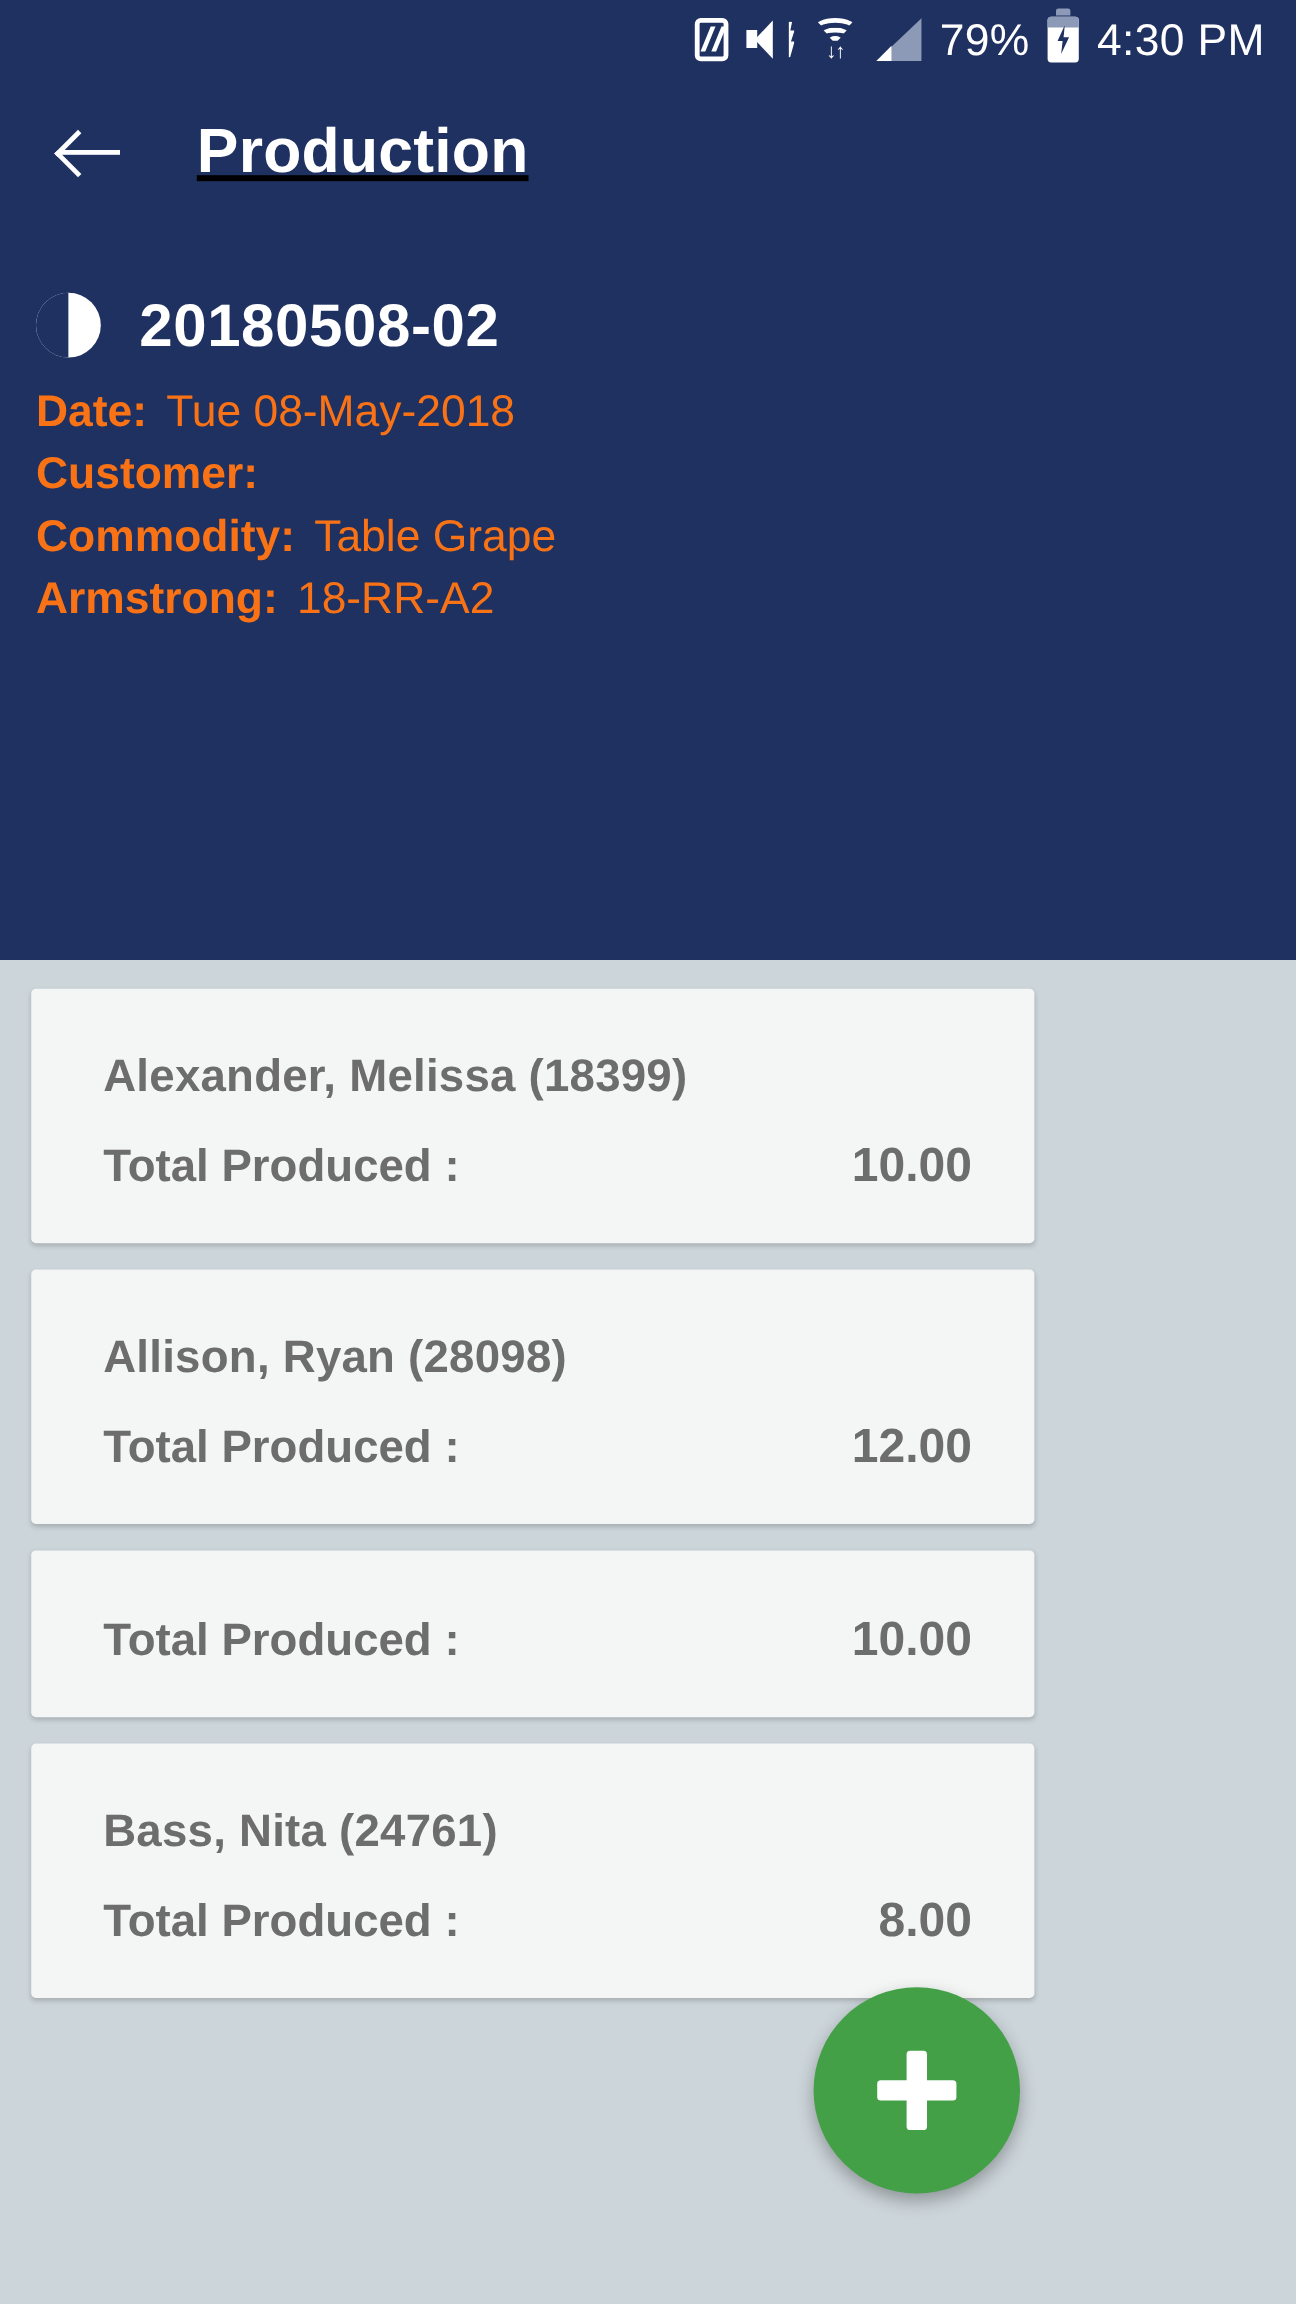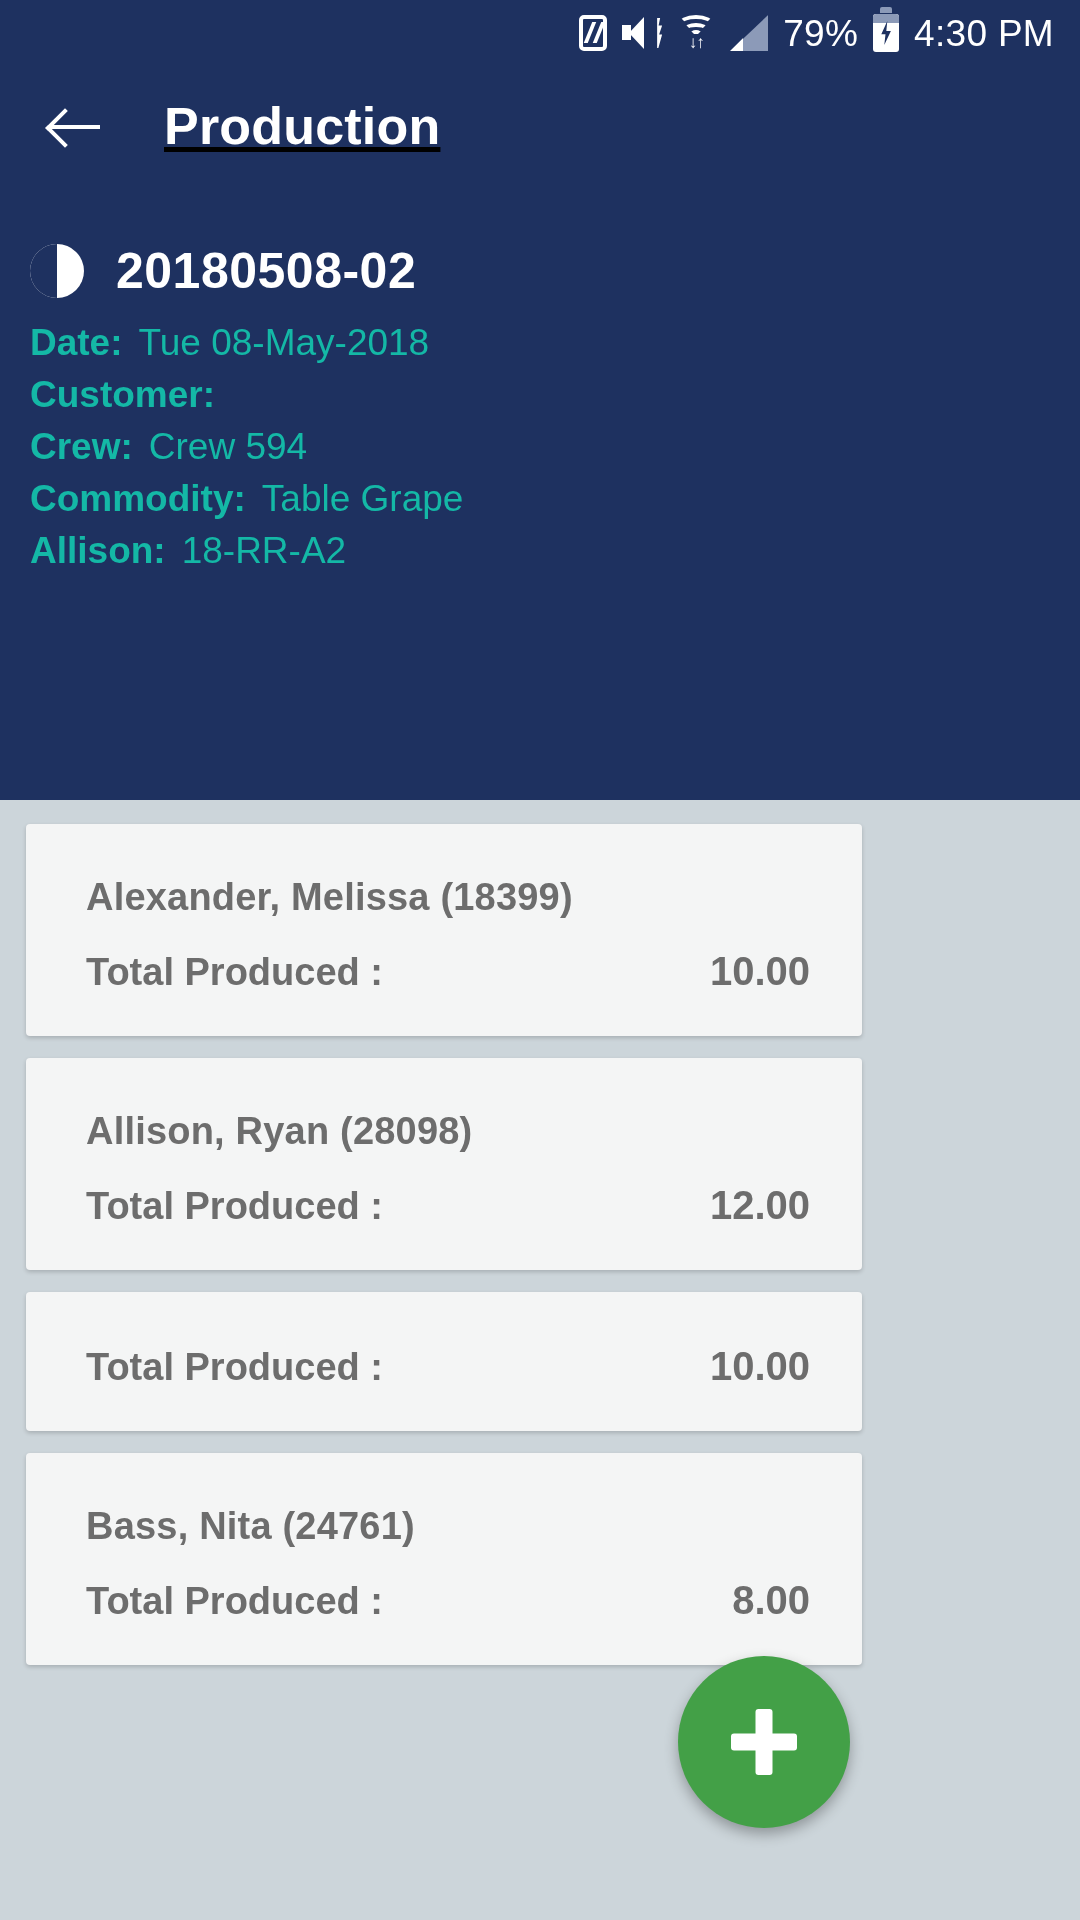--- a/index.html
+++ b/index.html
@@ -196,21 +196,21 @@
     color:#ffffff;
     font-size:50px;
     font-weight:700;
     margin-left:32px;
     letter-spacing:0.5px;
   }
   .field-row {
     display:flex;
     align-items:flex-end;
     margin-bottom:10px;
-    color:#14b8a6;
+    color:#f97316;
   }
   .field-label {
     font-size:37px;
     font-weight:700;
     white-space:nowrap;
   }
   .field-value {
     font-size:37px;
     font-weight:400;
     margin-left:16px;
@@ -337,29 +337,25 @@
     </div>
 
     <div class="field-row">
       <span class="field-label">Date:</span>
       <span class="field-value">Tue 08-May-2018</span>
     </div>
     <div class="field-row">
       <span class="field-label">Customer:</span>
     </div>
     <div class="field-row">
-      <span class="field-label">Crew:</span>
-      <span class="field-value">Crew 594</span>
-    </div>
-    <div class="field-row">
       <span class="field-label">Commodity:</span>
       <span class="field-value">Table Grape</span>
     </div>
     <div class="field-row">
-      <span class="field-label">Allison:</span>
+      <span class="field-label">Armstrong:</span>
       <span class="field-value">18-RR-A2</span>
     </div>
   </div>
 </div>
 
 <div class="list-area">
 
   <div class="card">
     <div class="card-name">Alexander, Melissa (18399)</div>
     <div class="card-total-row">

